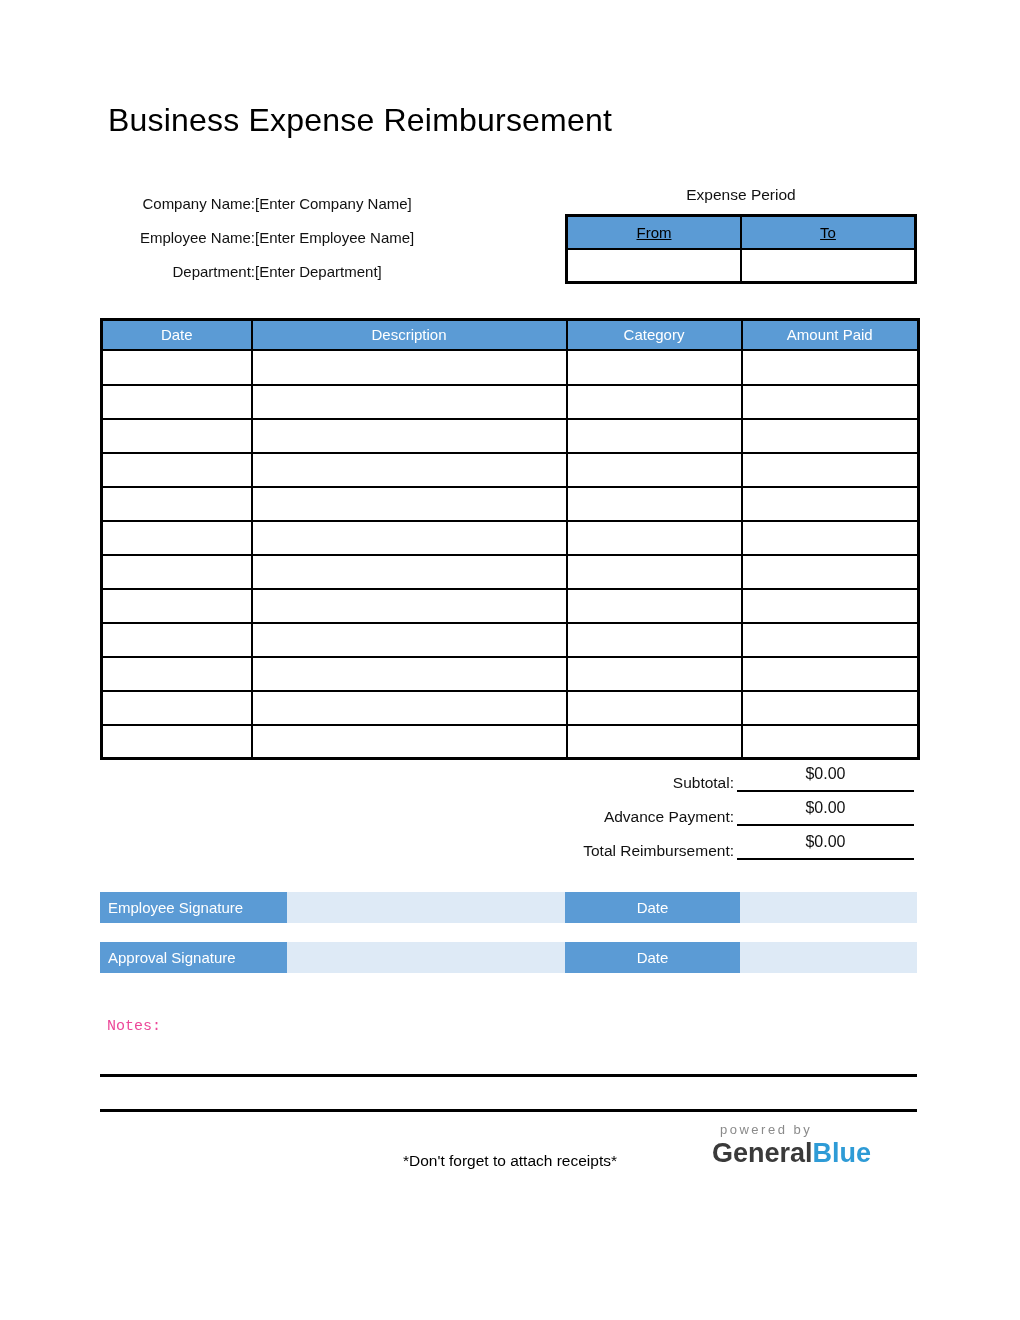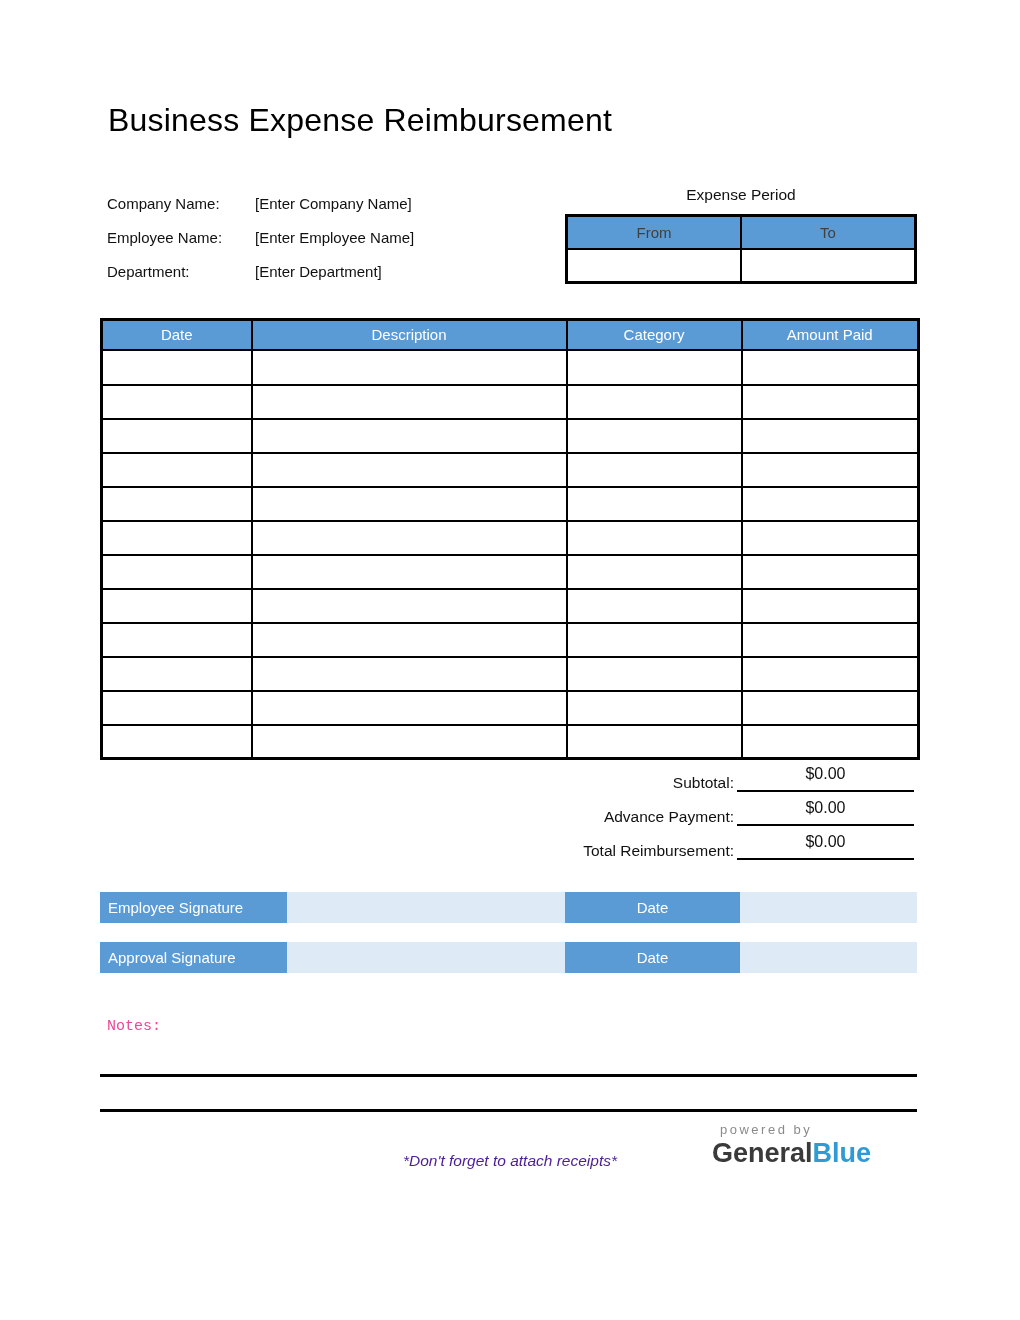--- a/index.html
+++ b/index.html
@@ -32,21 +32,21 @@
     left: 107px;
     top: 186px;
     width: 440px;
   }
   .info-field-row {
     display: flex;
     height: 34px;
     align-items: center;
     font-size: 15px;
   }
-  .info-label { width: 148px; color: #111; }
+  .info-label { width: 148px; color: #111; text-align: right; }
   .info-value { color: #111; }
 
   
   .expense-period {
     position: absolute;
     left: 565px;
     top: 186px;
     width: 352px;
   }
   .ep-title {
@@ -55,25 +55,26 @@
     color: #111;
     height: 28px;
   }
   .ep-table {
     width: 352px;
     border-collapse: collapse;
     table-layout: fixed;
   }
   .ep-table th {
     background: #5B9BD5;
-    color: #404040;
+    color: #000000;
     font-weight: 400;
     font-size: 15px;
     height: 33px;
     border: 2px solid #000;
+    text-decoration: underline;
   }
   .ep-table td {
     height: 34px;
     border: 2px solid #000;
     background: #fff;
   }
   .ep-table { border: 3px solid #000; }
 
   
   .main-table {
@@ -181,22 +182,21 @@
   .note-line-2 { top: 1109px; }
 
   
   .reminder {
     position: absolute;
     left: 280px;
     top: 1152px;
     width: 460px;
     text-align: center;
     font-size: 15.5px;
-    color: #4c1d95;
-    font-style: italic;
+    color: #000000;
   }
   .logo {
     position: absolute;
     left: 712px;
     top: 1122px;
     width: 205px;
   }
   .powered {
     font-size: 13px;
     color: #8a8a8a;

